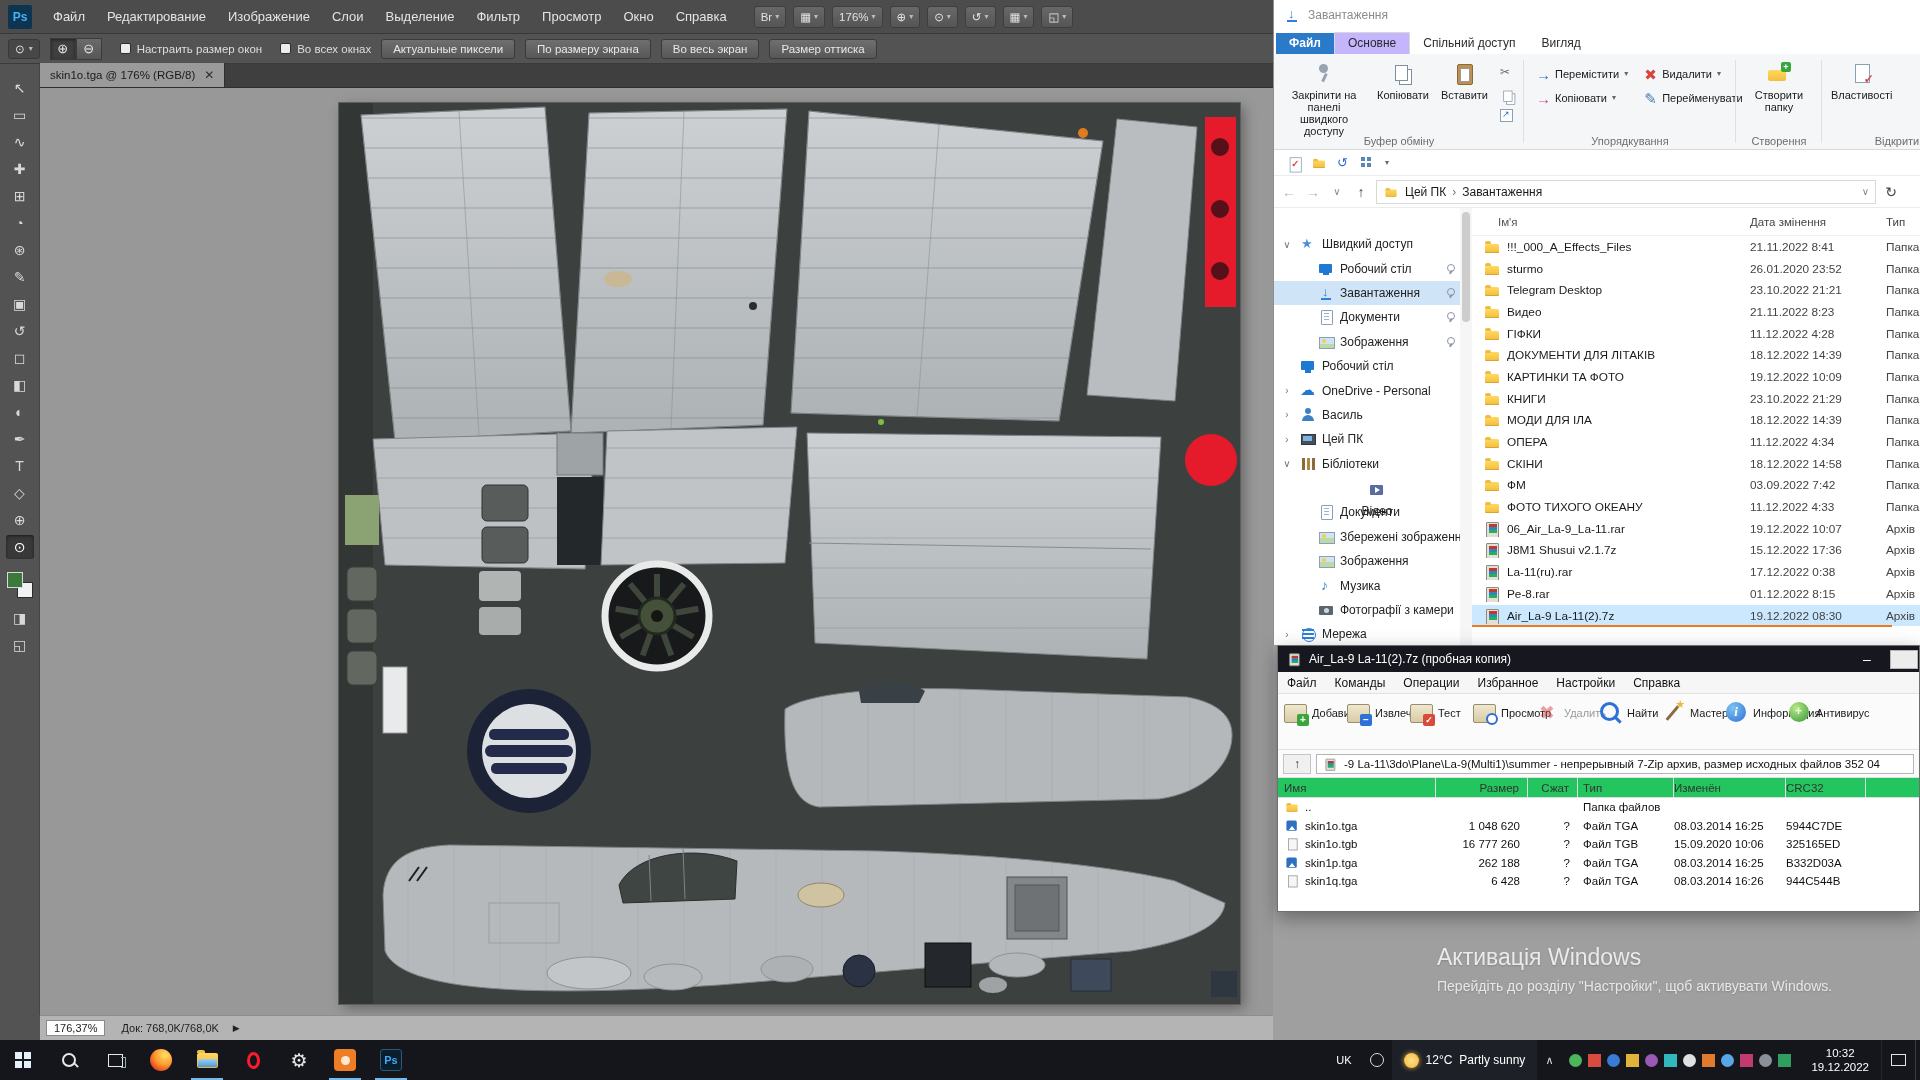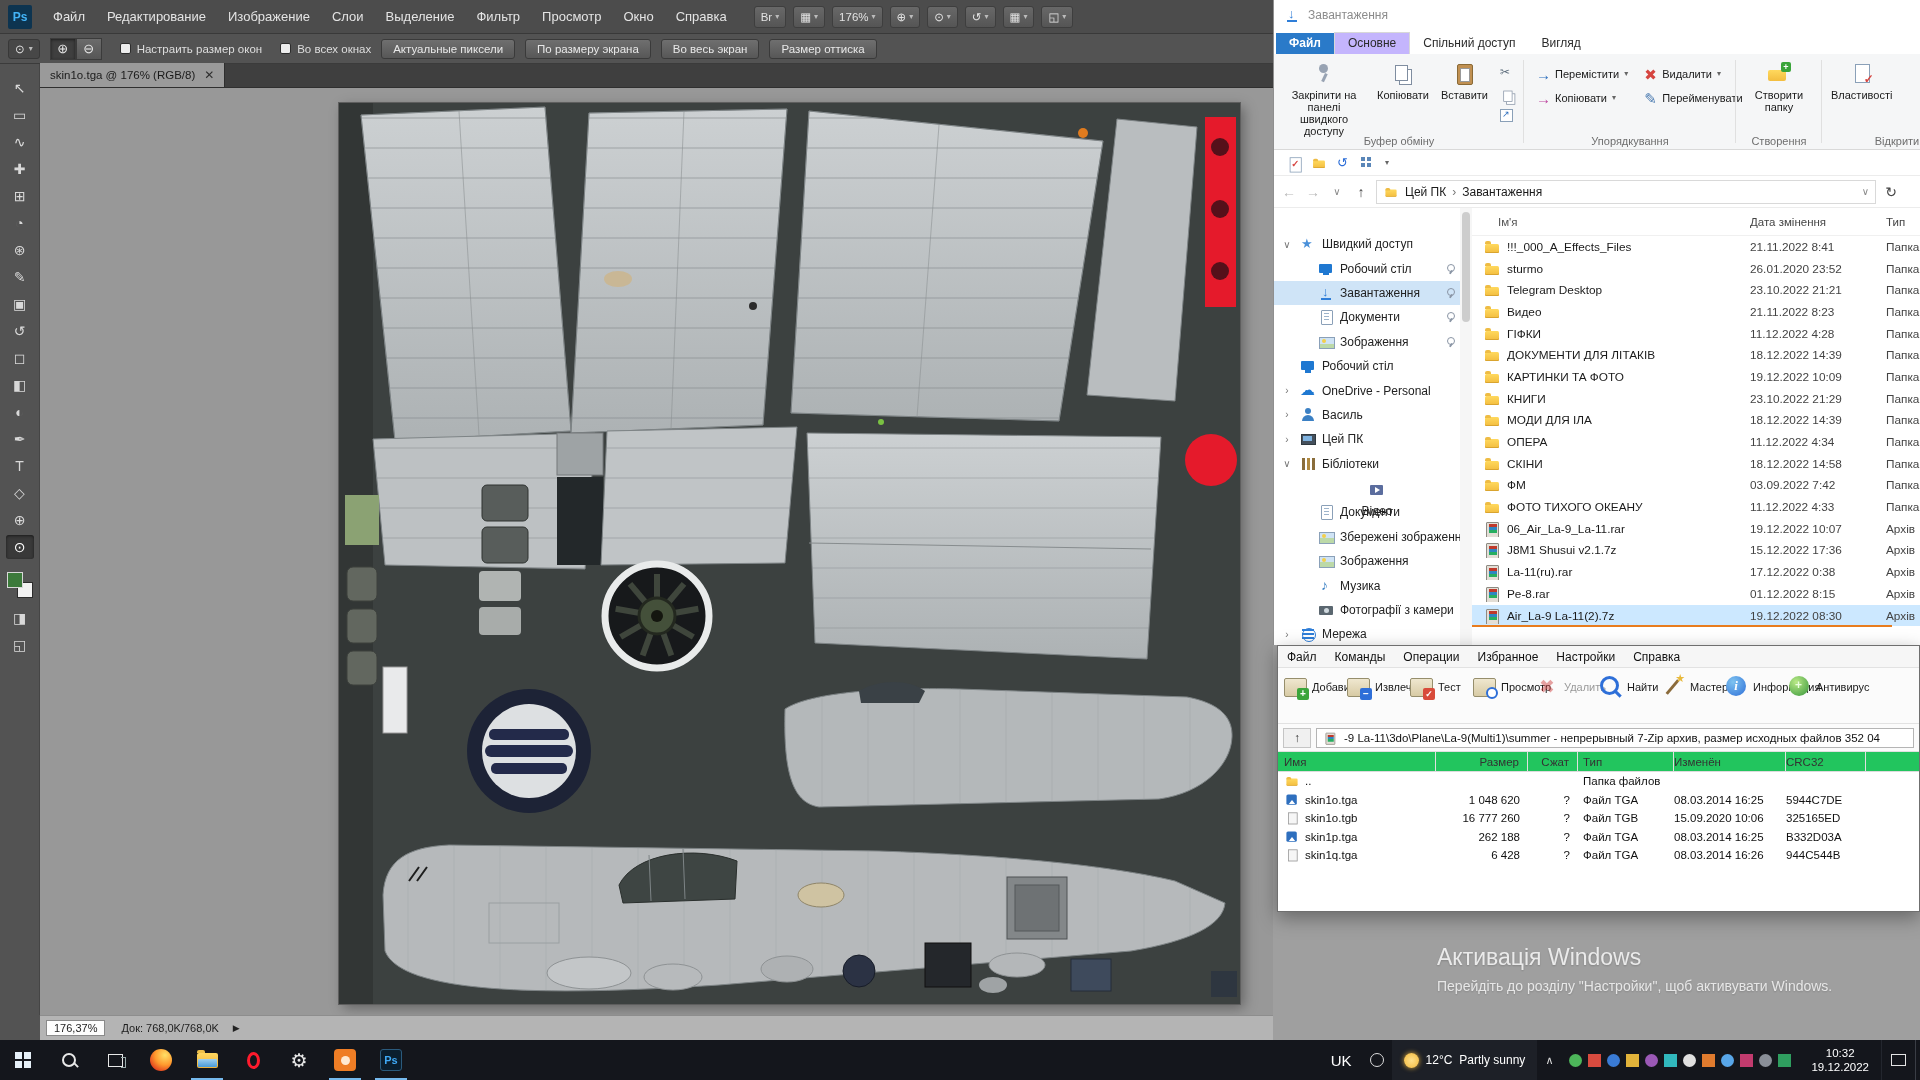--- a/index.html
+++ b/index.html
@@ -192,21 +192,21 @@
   .tb-firefox{width:22px;height:22px;border-radius:50%;background:radial-gradient(circle at 68% 28%,#ffe066,#ff9a2e 45%,#e3431f 78%,#b5301d)}
   .tb-folder{width:21px;height:15px;background:linear-gradient(#ffd75e,#eeb23e);border-radius:2px;position:relative}
   .tb-folder::before{content:"";position:absolute;left:0;top:-3px;width:8px;height:3px;background:#efc04a;border-radius:2px 2px 0 0}
   .tb-folder::after{content:"";position:absolute;left:1px;bottom:1px;right:1px;height:8px;background:linear-gradient(#9ed0f0,#4a9bd8);border-radius:1px}
   .tb-opera{width:13px;height:17px;border:3.5px solid #ff1b2d;border-radius:50%}
   .tb-gear{font-size:19px;color:#e8e8e8;line-height:19px}
   .tb-orange{width:22px;height:22px;border-radius:4px;background:#ef7d25;display:flex;align-items:center;justify-content:center}
   .tb-orange i{width:9px;height:9px;background:#ffe9d2;border-radius:50%}
   .tb-ps{width:22px;height:22px;border-radius:3px;background:#0a1e2d;border:1px solid #2b5a7c;color:#3fa9f5;font-weight:bold;font-size:11px;display:flex;align-items:center;justify-content:center}
   .tb-right{margin-left:auto;display:flex;align-items:center;height:100%}
-  .tb-lang{font-size:15px;padding:0 10px}
+  .tb-lang{font-size:11px;padding:0 10px}
   .tb-people{width:14px;height:14px;border:1.5px solid #dcdcdc;border-radius:50%;margin:0 8px}
   .tb-weather{display:flex;align-items:center;gap:7px;padding:0 12px;font-size:12px;height:100%;background:#1d2027}
   .tb-sun{width:15px;height:15px;border-radius:50%;background:radial-gradient(#ffe08a,#f3b93c);box-shadow:0 0 4px 1px rgba(243,185,60,.6)}
   .tb-chev{padding:0 8px;font-size:11px;color:#ddd}
   .tb-tray{display:flex;align-items:center;gap:6px;padding:0 8px}
   .tb-tray span{width:13px;height:13px;display:inline-block}
   .tb-tray span.round{border-radius:50%}
   .tb-clock{text-align:center;font-size:11.5px;line-height:14px;padding:0 12px;white-space:nowrap}
   .tb-action{width:34px;height:40px;display:flex;align-items:center;justify-content:center;border-left:1px solid #23262e}
   .tb-action i{width:15px;height:12px;border:1.5px solid #e4e4e4;display:block}
@@ -858,20 +858,26 @@
             </span>
             <span class="coldate">19.12.2022 08:30</span>
             <span class="coltype">Архів</span>
           </div>
         </div>
     </div>
   </div>
 </div>
 
 <div id="sevenzip">
+  <div class="z-title">
+    <span class="ic ic-archive" style="transform:scale(.8)"></span>
+    <span>Air_La-9 La-11(2).7z (пробная копия)</span>
+    <span class="z-min">–</span>
+    <span class="z-max"></span>
+  </div>
   <div class="z-menu">
 
   <span>Файл</span>
       <span>Команды</span>
       <span>Операции</span>
       <span>Избранное</span>
       <span>Настройки</span>
       <span>Справка</span>
     </div>
   <div class="z-toolbar">

